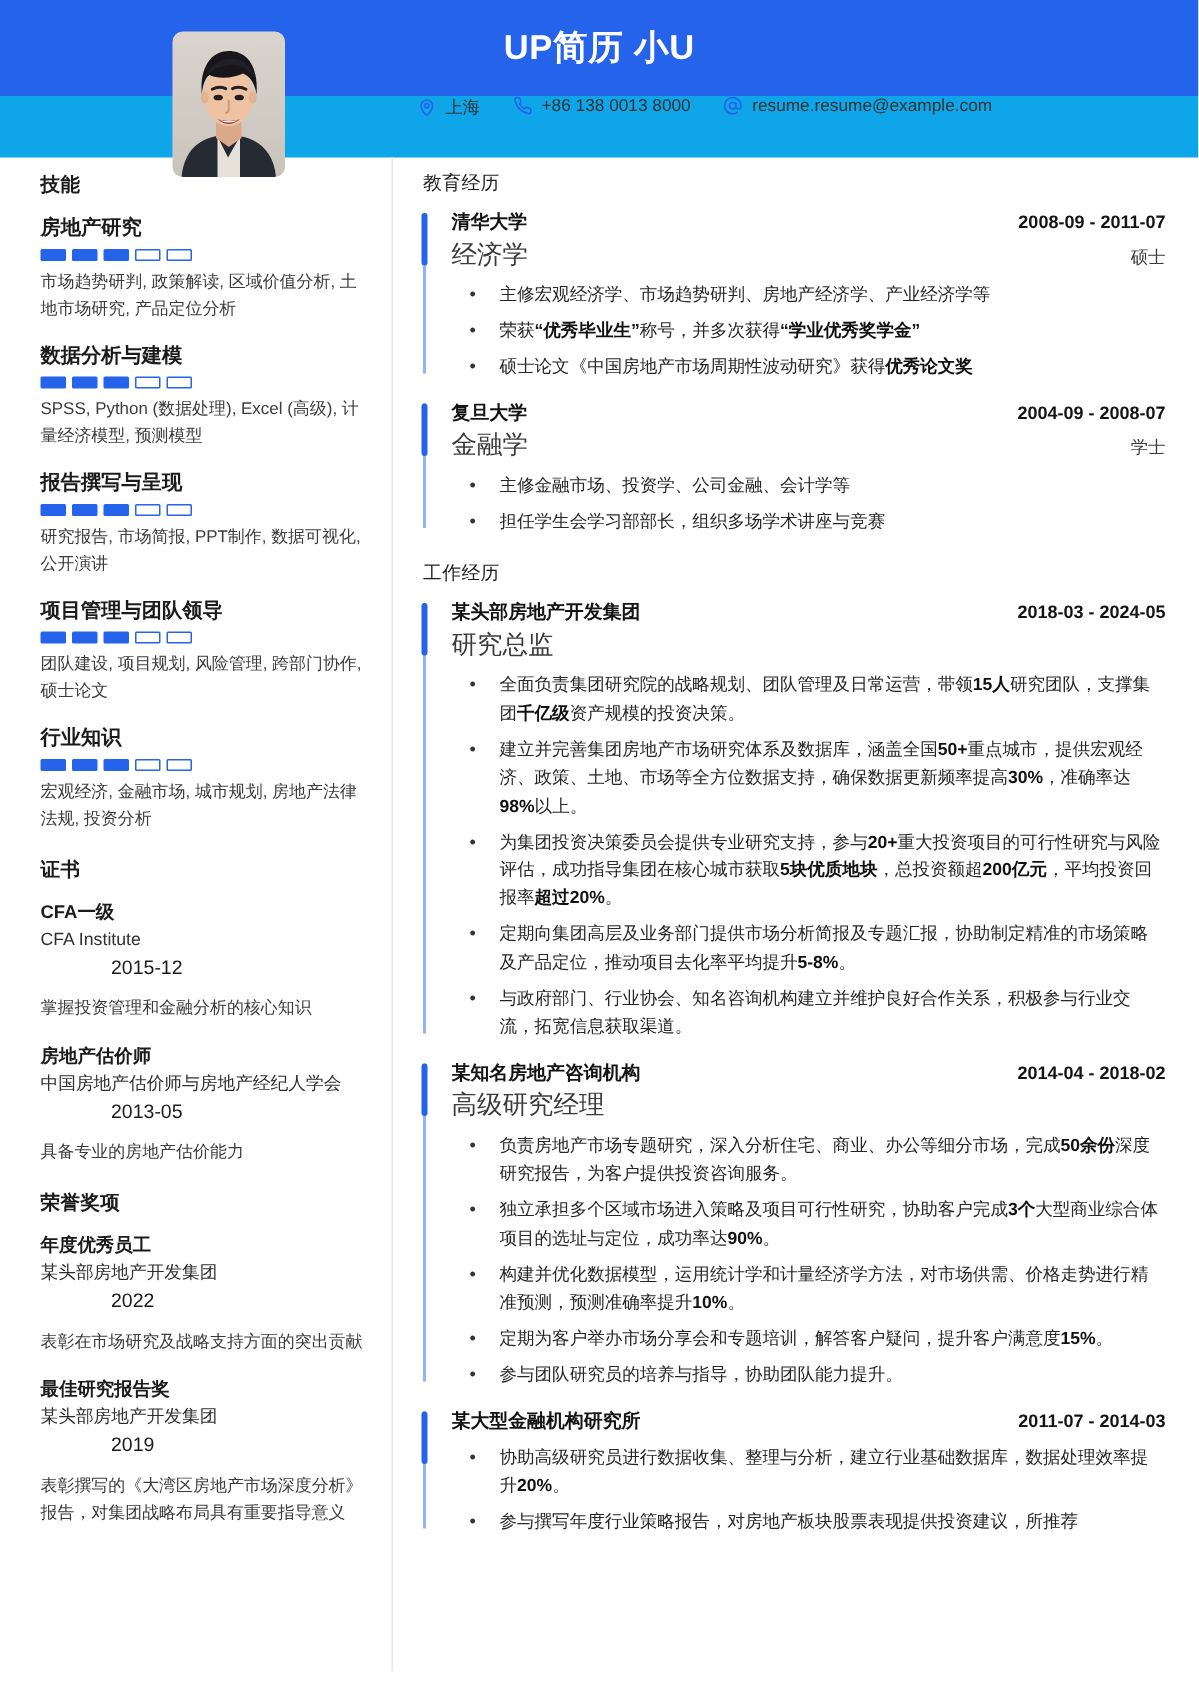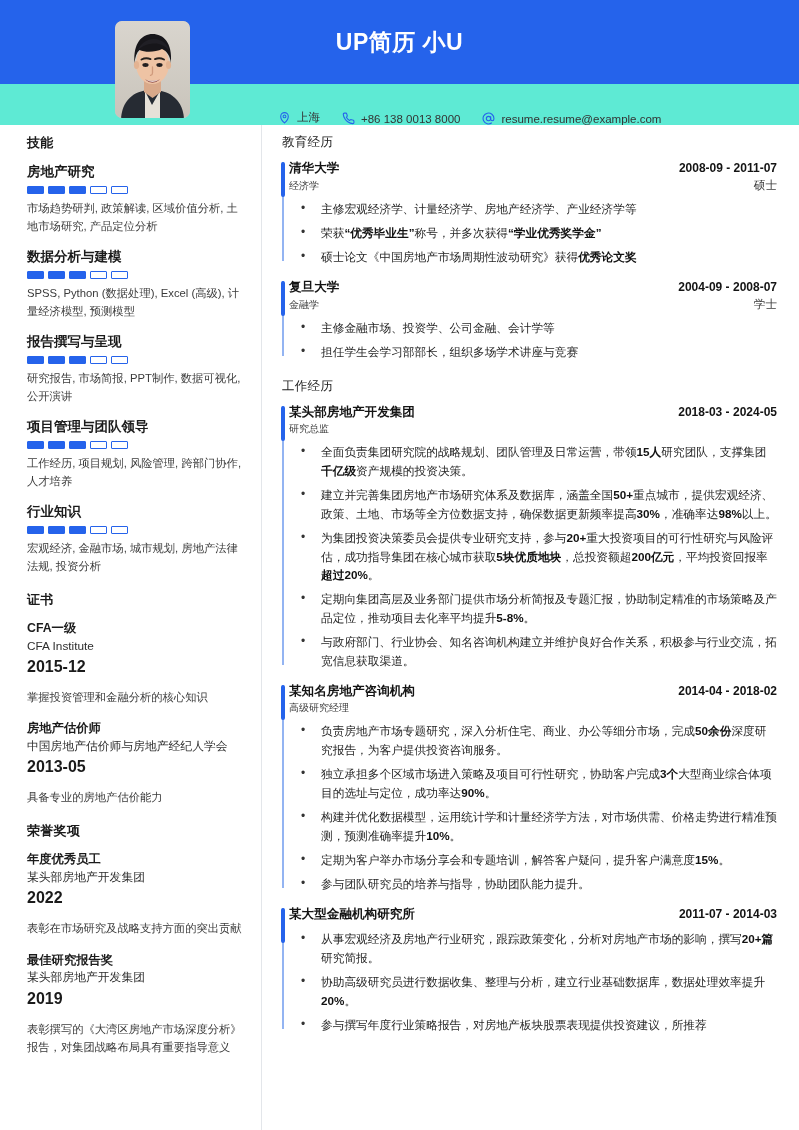--- a/index.html
+++ b/index.html
@@ -8,21 +8,21 @@
     width: 799px;
     background: #ffffff;
     font-family: "Liberation Sans", "DejaVu Sans", sans-serif;
     color: #222222;
   }
   body { width: 799px; height: 1130px; overflow: hidden; position: relative; }
 
   
   .header {
     position: relative;
-    height: 84px;
+    height: 64px;
     background: #2563EB;
     display: flex;
     align-items: center;
   }
   .photo-wrap {
     position: absolute;
     left: 115px;
     top: 21px;
     width: 75px;
     height: 97px;
@@ -42,24 +42,24 @@
     color: #ffffff;
     font-size: 23px;
     font-weight: 700;
     letter-spacing: .5px;
   }
 
   
   .contact-bar {
     height: 41px;
     display: flex;
-    align-items: flex-end;
+    align-items: flex-start;
     padding-left: 278px;
     gap: 22px;
-    background: #5eead4;
+    background: #0ea5e9;
   }
   .contact-item {
     display: flex;
     align-items: center;
     gap: 6px;
     font-size: 11.5px;
     color: #333333;
     white-space: nowrap;
   }
   .contact-item .ci {
@@ -128,43 +128,44 @@
     font-weight: 700;
     color: #1b1b1b;
     line-height: 1.45;
   }
   .cert-org, .award-org {
     font-size: 11.8px;
     color: #2e2e2e;
     line-height: 1.45;
   }
   .cert-date, .award-date {
-    font-size: 16px;
-    font-weight: 700;
+    font-size: 13px;
+    font-weight: 400;
     color: #1b1b1b;
     line-height: 1.5;
+    margin-left: 47px;
   }
   .cert-desc, .award-desc {
     font-size: 11.3px;
     line-height: 1.62;
     color: #3b3b3b;
     margin-top: 9px;
   }
 
   
   .main-section-title {
     font-size: 12.5px;
     font-weight: 400;
     color: #1b1b1b;
     margin: 5px 0 9px;
     letter-spacing: .3px;
   }
   .entry {
     position: relative;
-    padding-left: 7px;
+    padding-left: 19px;
     margin-bottom: 12px;
   }
   .entry .rail {
     position: absolute;
     left: 0; top: 2px; bottom: 6px;
     width: 1.5px;
     background: #93b4f2;
   }
   .entry .rail::before {
     content: "";
@@ -193,21 +194,21 @@
     white-space: nowrap;
   }
   .entry-sub {
     display: flex;
     justify-content: space-between;
     align-items: baseline;
     gap: 12px;
     margin-top: 1px;
   }
   .entry-role {
-    font-size: 10px;
+    font-size: 17px;
     color: #3a3a3a;
     text-align: center;
   }
   .entry-degree {
     font-size: 11.6px;
     color: #3a3a3a;
     white-space: nowrap;
   }
   .bullets { margin-top: 7px; }
   .bullet {
@@ -351,21 +352,21 @@
         </div>
         <div class="skill-block">
           <div class="skill-name">项目管理与团队领导</div>
           <div class="skill-bars">
             <span class="sb filled"></span>
             <span class="sb filled"></span>
             <span class="sb filled"></span>
             <span class="sb"></span>
             <span class="sb"></span>
           </div>
-          <div class="skill-desc">工作经历, 项目规划, 风险管理, 跨部门协作, 人才培养</div>
+          <div class="skill-desc">团队建设, 项目规划, 风险管理, 跨部门协作, 硕士论文</div>
         </div>
         <div class="skill-block">
           <div class="skill-name">行业知识</div>
           <div class="skill-bars">
             <span class="sb filled"></span>
             <span class="sb filled"></span>
             <span class="sb filled"></span>
             <span class="sb"></span>
             <span class="sb"></span>
           </div>
@@ -415,21 +416,21 @@
           <div class="rail"></div>
           <div class="entry-head">
             <div class="entry-org">清华大学</div>
             <div class="entry-date">2008-09 - 2011-07</div>
           </div>
           <div class="entry-sub">
             <div class="entry-role">经济学</div>
             <div class="entry-degree">硕士</div>
           </div>
           <div class="bullets">
-            <div class="bullet">主修宏观经济学、计量经济学、房地产经济学、产业经济学等</div>
+            <div class="bullet">主修宏观经济学、市场趋势研判、房地产经济学、产业经济学等</div>
             <div class="bullet">荣获<b>“优秀毕业生”</b>称号，并多次获得<b>“学业优秀奖学金”</b></div>
             <div class="bullet">硕士论文《中国房地产市场周期性波动研究》获得<b>优秀论文奖</b></div>
           </div>
         </div>
         <div class="entry">
           <div class="rail"></div>
           <div class="entry-head">
             <div class="entry-org">复旦大学</div>
             <div class="entry-date">2004-09 - 2008-07</div>
           </div>
@@ -480,21 +481,20 @@
             <div class="bullet">参与团队研究员的培养与指导，协助团队能力提升。</div>
           </div>
         </div>
         <div class="entry">
           <div class="rail"></div>
           <div class="entry-head">
             <div class="entry-org">某大型金融机构研究所</div>
             <div class="entry-date">2011-07 - 2014-03</div>
           </div>
           <div class="bullets">
-            <div class="bullet">从事宏观经济及房地产行业研究，跟踪政策变化，分析对房地产市场的影响，撰写<b>20+篇</b>研究简报。</div>
             <div class="bullet">协助高级研究员进行数据收集、整理与分析，建立行业基础数据库，数据处理效率提升<b>20%</b>。</div>
             <div class="bullet">参与撰写年度行业策略报告，对房地产板块股票表现提供投资建议，所推荐</div>
           </div>
         </div>
       </div>
 
   </div>
 
 </div>
 

